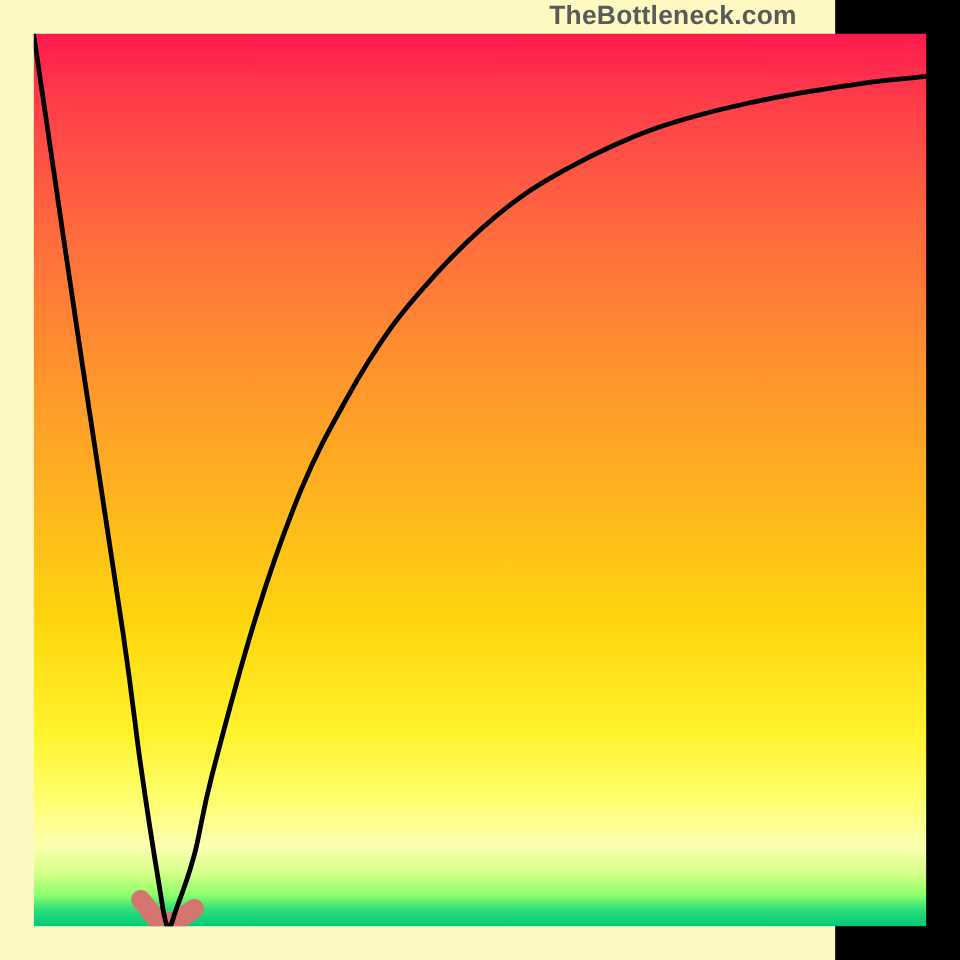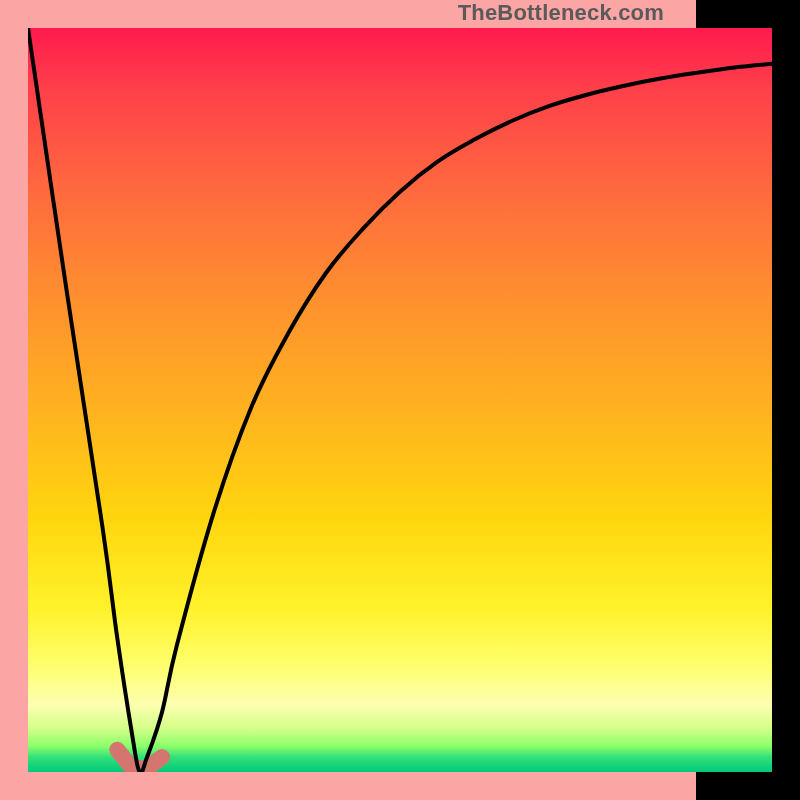--- a/index.html
+++ b/index.html
@@ -9,21 +9,21 @@
     height: 800px;
     background: #000;
     overflow: hidden;
   }
   .frame {
     position: absolute;
     top: 0;
     left: 0;
     width: 696px;
     height: 800px;
-    background: #fca5a5;
+    background: #fef9c3;
   }
   .plot-area {
     position: absolute;
     left: 28px;
     top: 28px;
     width: 744px;
     height: 744px;
     overflow: hidden;
   }
   .gradient {

